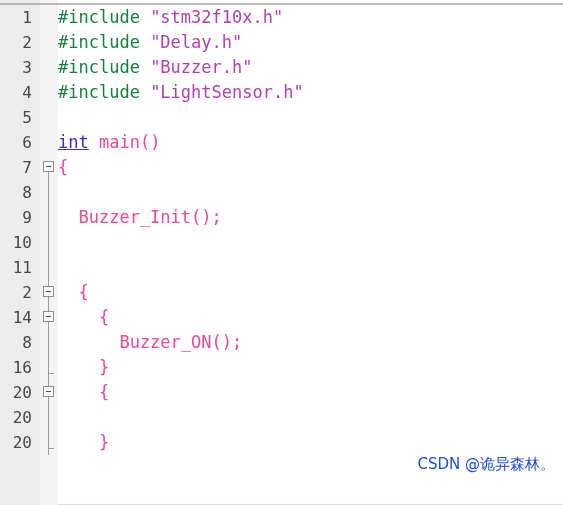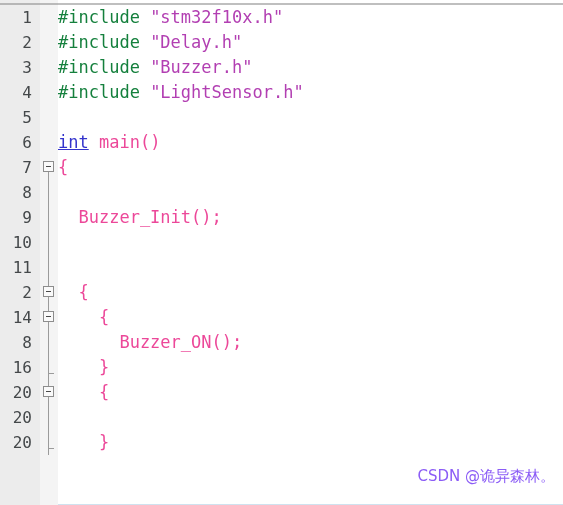--- a/index.html
+++ b/index.html
@@ -154,24 +154,24 @@
   .tok-pre  { color: #15803d; }
   .tok-str  { color: #b23fb2; }
   .tok-kw   { color: #3333cc; text-decoration: underline; }
   .tok-num  { color: #0f9a9a; }
   .tok-pln  { color: #ec4899; }
 
   
   .watermark {
     position: absolute;
     right: 8px;
-    bottom: 19px;
+    bottom: 31px;
     font-family: "DejaVu Sans", "Liberation Sans", sans-serif;
     font-size: 15px;
-    color: #8b5cf6;
+    color: #1d4ed8;
     white-space: nowrap;
     pointer-events: none;
   }
 
   
   .bottom-rule {
     position: absolute;
     left: 58px;
     bottom: 0;
     width: 505px;

